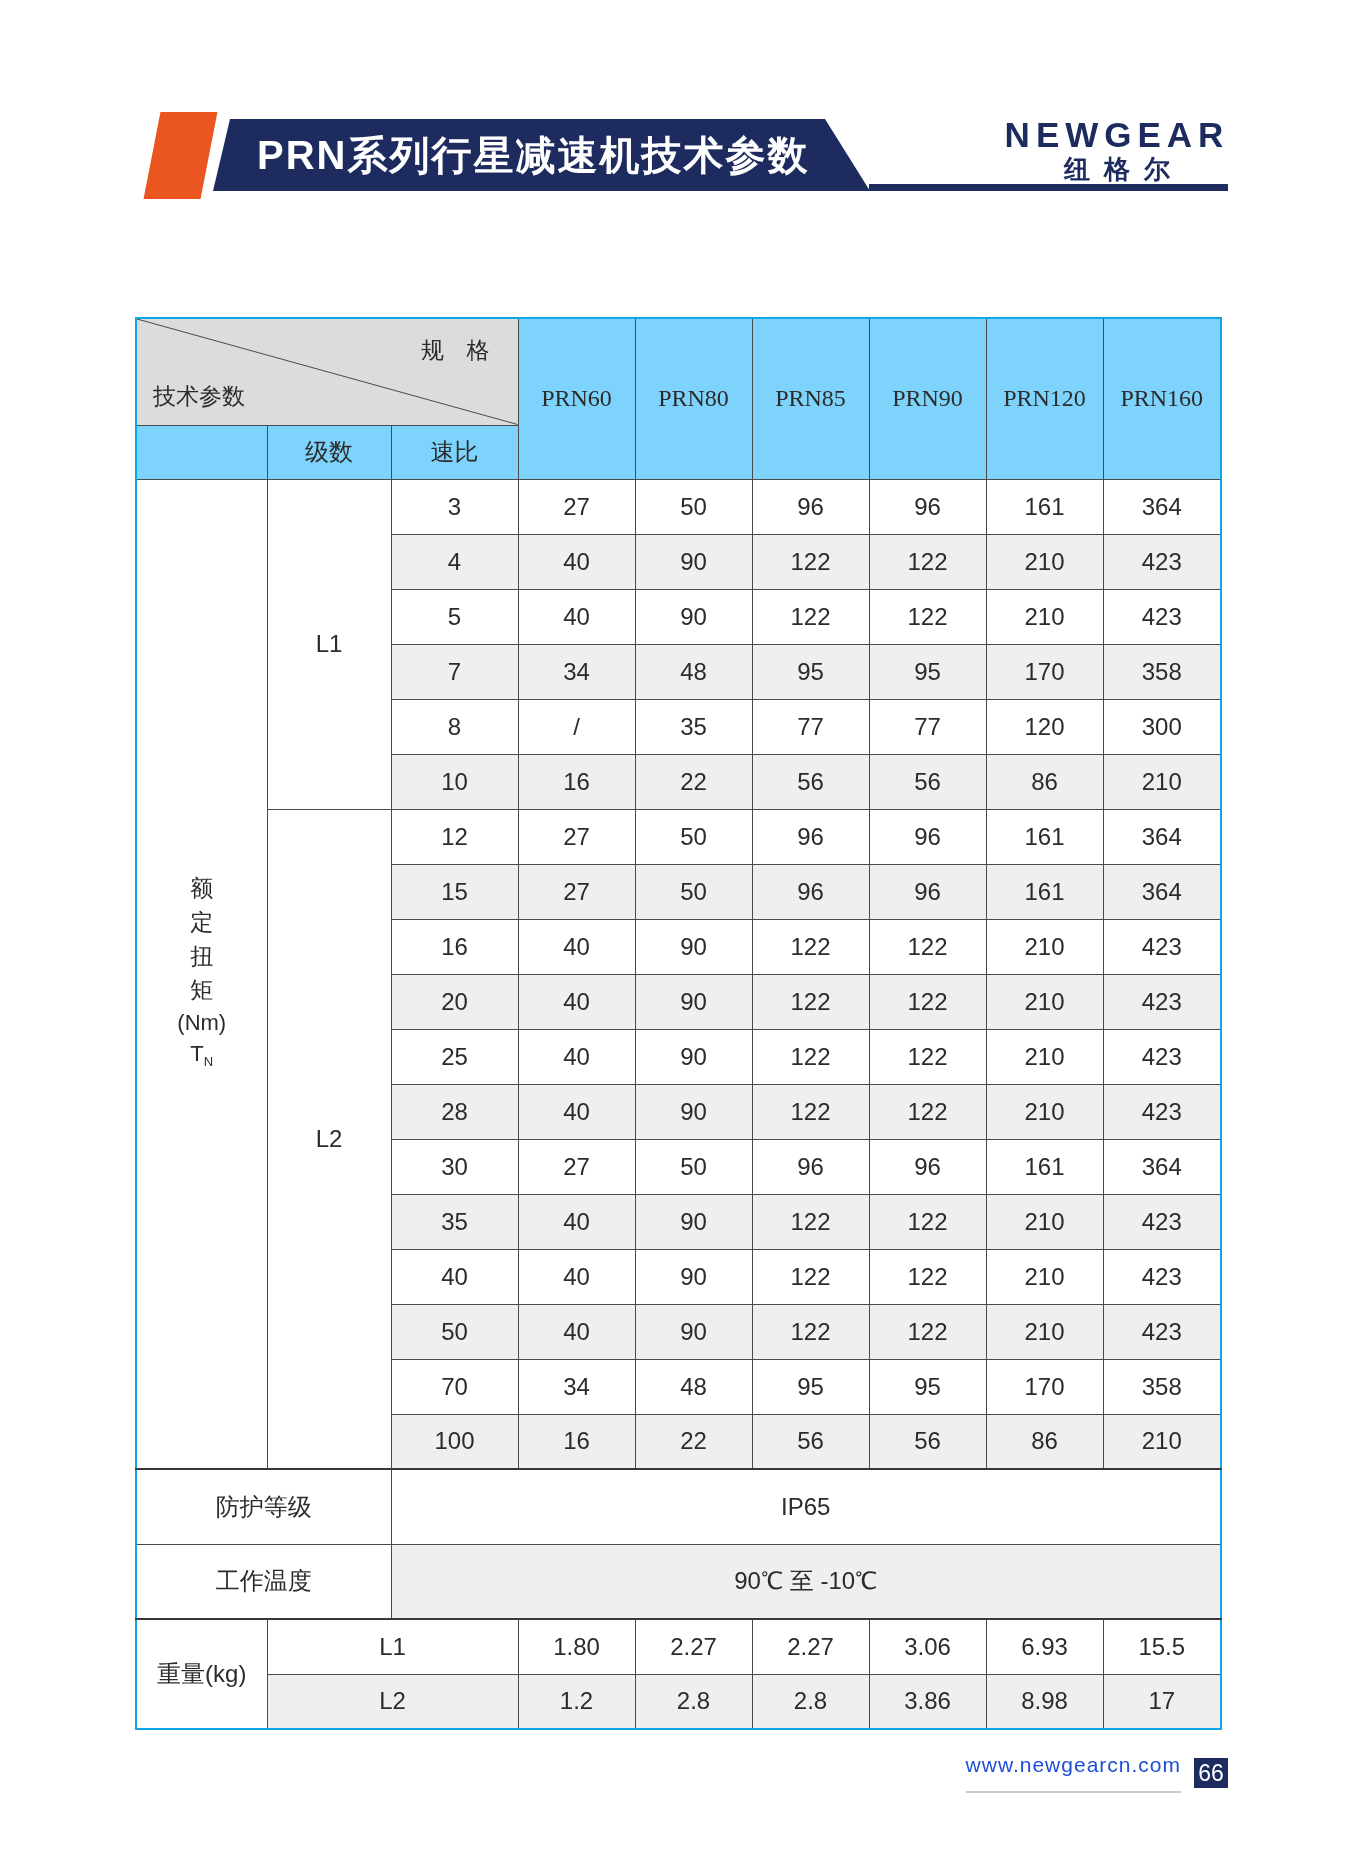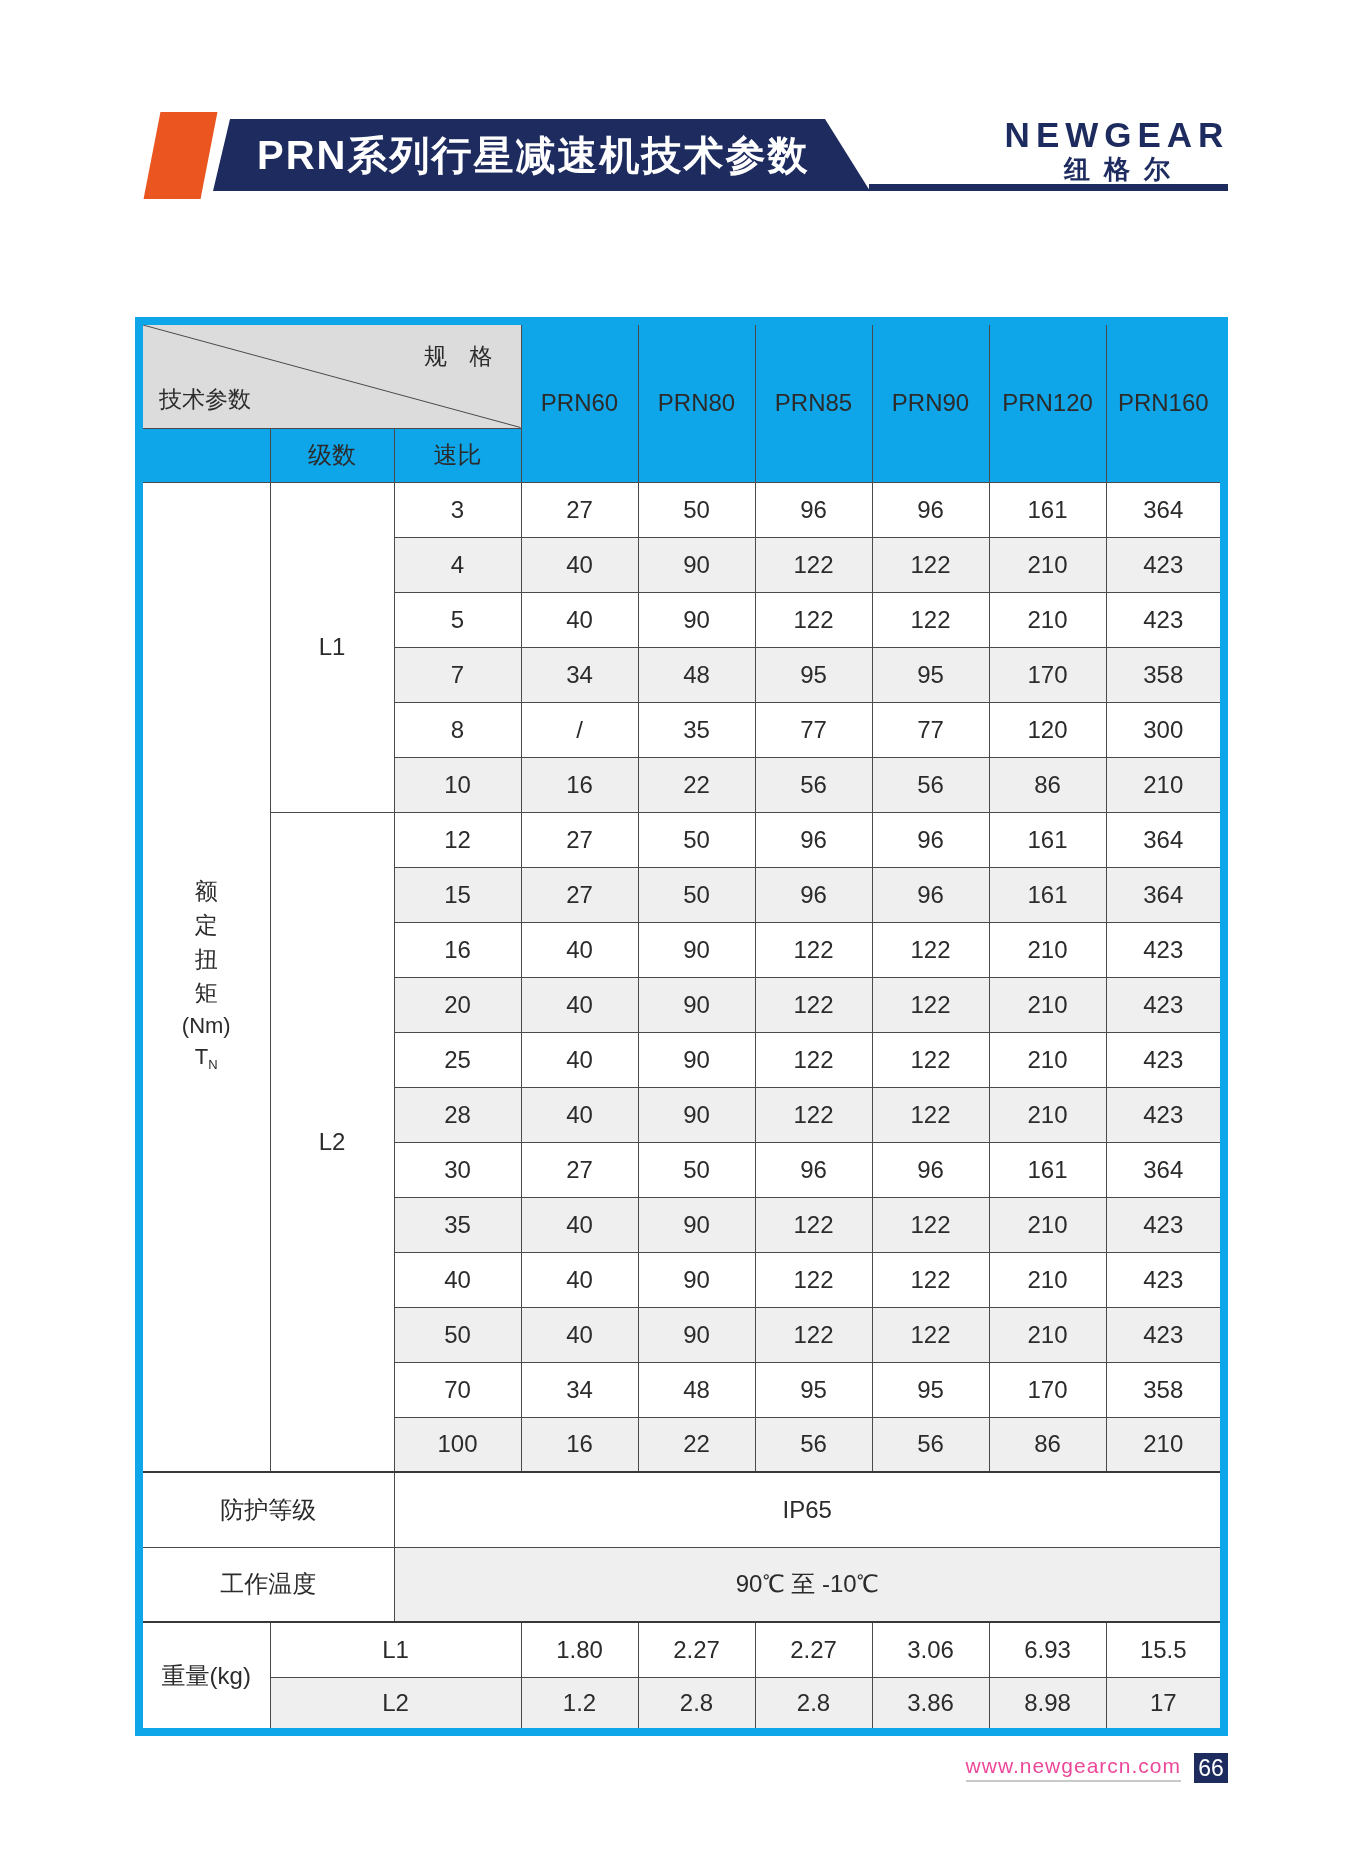--- a/index.html
+++ b/index.html
@@ -25,29 +25,29 @@
   }
   .brand-en{font-size:35px; font-weight:900; letter-spacing:6px; line-height:38px; white-space:nowrap;}
   .brand-cn{font-size:26px; font-weight:900; letter-spacing:14px; line-height:30px; text-indent:14px;}
   .navy-rule{
     position:absolute; left:869px; top:184px; width:359px; height:7px; background:#1d2b5f;
   }
   
   table.spec{
     position:absolute; left:135px; top:317px; width:1085px;
     border-collapse:collapse; table-layout:fixed;
-    border:8px solid #0ea5e9; font-size:24px;
+    border:2px solid #0ea5e9; font-size:24px;
   }
   table.spec td, table.spec th{
     border:1px solid #4a4a4a; text-align:center; vertical-align:middle;
     padding:0; font-weight:normal; overflow:hidden;
   }
   tr.r-h1{height:107px;} tr.r-h2{height:54px;}
   tr.r-data{height:55px;} tr.r-sec{height:75px;}
-  .hdr{background:#0ea5e9;}
+  .hdr{background:#7dd3fc;font-family:Liberation Serif, serif;}
   .stripe{background:#efefef;}
   .white{background:#ffffff;}
   td.sep-top, tr.sep-top td{border-top:2px solid #383838;}
   
   td.diag-cell{position:relative; background:#dcdcdc;}
   td.diag-cell svg.diag{position:absolute; left:0; top:0; width:100%; height:100%;}
   .corner-tr{position:absolute; top:16px; right:20px; font-size:23px; letter-spacing:8px;}
   .corner-bl{position:absolute; bottom:13px; left:16px; font-size:23px;}
   
   td.torque-label{background:#ffffff;}
@@ -56,22 +56,22 @@
   .vlabel .unit{font-size:22px; line-height:30px;}
   .vlabel .sym{font-size:22px; line-height:28px;}
   .vlabel .sym sub{font-size:13px;}
   td.stage-cell{background:#ffffff; font-size:24px;}
   
   .page-footer{
     position:absolute; left:0; top:1753px; width:1228px;
     display:flex; justify-content:flex-end; align-items:center;
   }
   .footer-url{
-    font-size:21px; color:#ec4899; letter-spacing:1px;
-    border-bottom:2px solid #c9c9c9; padding-bottom:2px;
+    font-size:21px; color:#1d4ed8; letter-spacing:1px;
+    border-bottom:2px solid #c9c9c9; padding-bottom:14px;
   }
   .page-badge{
     display:inline-block; min-width:30px; height:30px; line-height:30px;
     background:#1d2b5f; color:#ffffff; font-size:23px; text-align:center;
     margin-left:13px; padding:0 2px;
   }
 </style>
 </head>
 <body>
 

